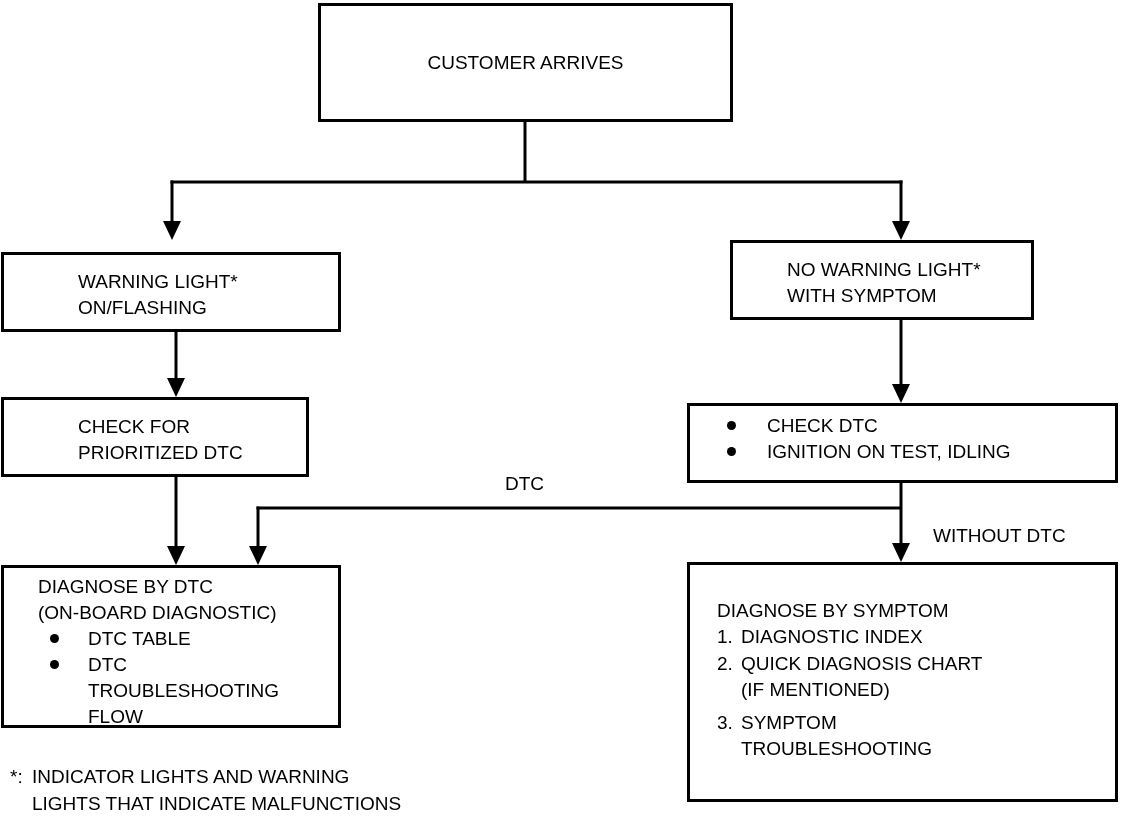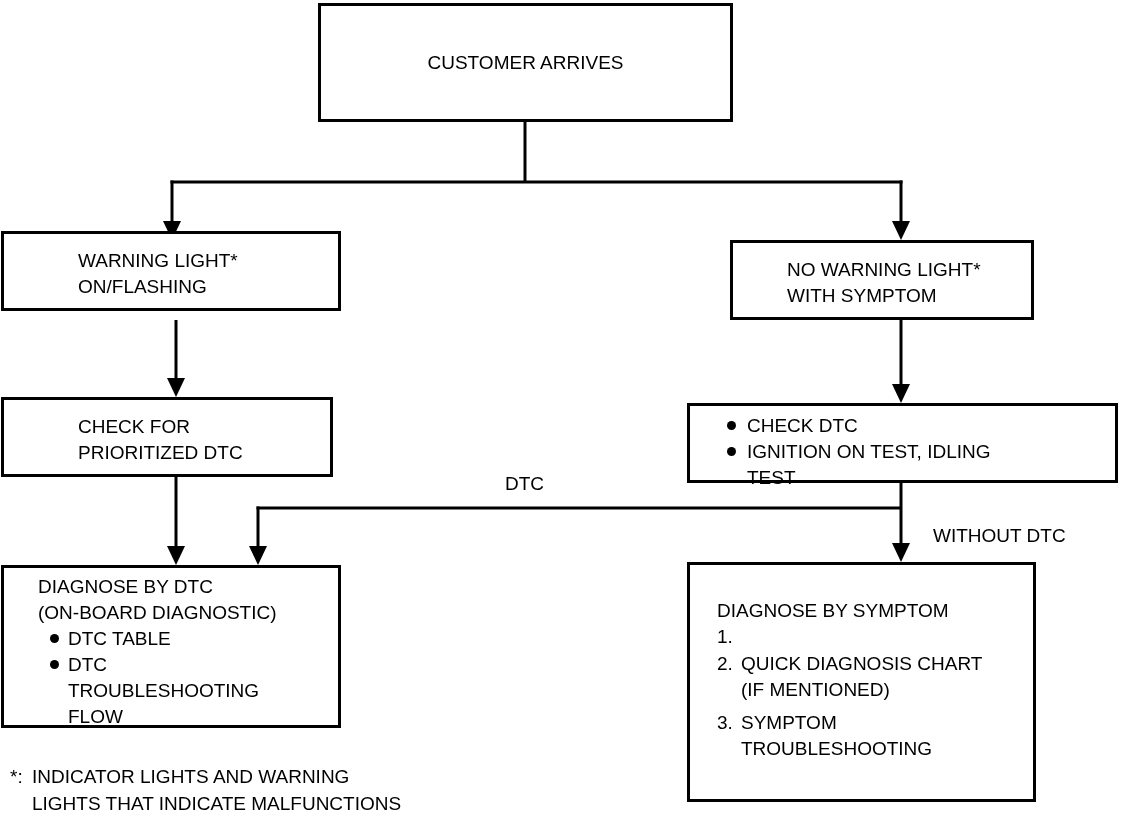--- a/index.html
+++ b/index.html
@@ -20,37 +20,37 @@
     overflow: hidden;
   }
   .box {
     position: absolute;
     box-sizing: border-box;
     border: 3px solid #000000;
     background: #ffffff;
   }
   .box--customer      { left: 318px; top: 3px;   width: 415px; height: 119px;
                         display: flex; align-items: center; justify-content: center; }
-  .box--warning       { left: 1px;   top: 231px; width: 340px; height: 80px; padding: 14px 6px 0 74px; }
+  .box--warning       { left: 1px;   top: 252px; width: 340px; height: 80px; padding: 14px 6px 0 74px; }
   .box--no-warning    { left: 730px; top: 240px; width: 304px; height: 80px; padding: 14px 6px 0 54px; }
-  .box--check-prior   { left: 1px;   top: 397px; width: 332px; height: 80px; padding: 14px 6px 0 74px; }
+  .box--check-prior   { left: 1px;   top: 397px; width: 308px; height: 80px; padding: 14px 6px 0 74px; }
   .box--check-dtc     { left: 687px; top: 403px; width: 431px; height: 80px; padding: 7px 6px 0 37px; }
   .box--diag-dtc      { left: 1px;   top: 565px; width: 340px; height: 163px; padding: 6px 6px 0 34px; }
-  .box--diag-symptom  { left: 687px; top: 562px; width: 349px; height: 240px; padding: 33px 8px 0 27px; }
+  .box--diag-symptom  { left: 687px; top: 562px; width: 431px; height: 240px; padding: 33px 8px 0 27px; }
 
   .svg-layer {
     position: absolute;
     left: 0; top: 0;
     width: 1121px;
     height: 824px;
   }
   .edge-line    { stroke: #000000; stroke-width: 3; }
   .edge-head    { fill: #000000; stroke: none; }
 
-  .bul-row { display: flex; }
+  .bul-row { display: flex; gap: 20px; }
   .bul-col { flex: none; width: 20px; }
   .bullet-dot {
     display: inline-block;
     width: 9px; height: 9px;
     border-radius: 50%;
     background: #000000;
     margin-bottom: 2px;
   }
   .bul-list--indent { margin-left: 12px; }
   .bul-list--indent .bul-col { width: 18px; }
@@ -132,21 +132,20 @@
     <div class="bul-row">
       <div class="bul-col"><span class="bullet-dot"></span></div>
       <div>
         <div>CHECK DTC</div>
       </div>
     </div>
     <div class="bul-row">
       <div class="bul-col"><span class="bullet-dot"></span></div>
       <div>
         <div>IGNITION ON TEST, IDLING</div>
-        <div>TEST</div>
       </div>
     </div>
   </div>
 
   <div class="box box--diag-dtc">
     <div>DIAGNOSE BY DTC</div>
     <div>(ON-BOARD DIAGNOSTIC)</div>
     <div class="bul-list--indent">
       <div class="bul-row">
         <div class="bul-col"><span class="bullet-dot"></span></div>
@@ -162,20 +161,23 @@
           <div>FLOW</div>
         </div>
       </div>
     </div>
   </div>
 
   <div class="box box--diag-symptom">
     <div>DIAGNOSE BY SYMPTOM</div>
     <div class="num-row">
       <div class="num-col">1.</div>
+      <div>
+        <div>DIAGNOSTIC INDEX</div>
+      </div>
     </div>
     <div class="num-row">
       <div class="num-col">2.</div>
       <div>
         <div>QUICK DIAGNOSIS CHART</div>
         <div>(IF MENTIONED)</div>
       </div>
     </div>
     <div class="num-row num-row--gap">
       <div class="num-col">3.</div>

